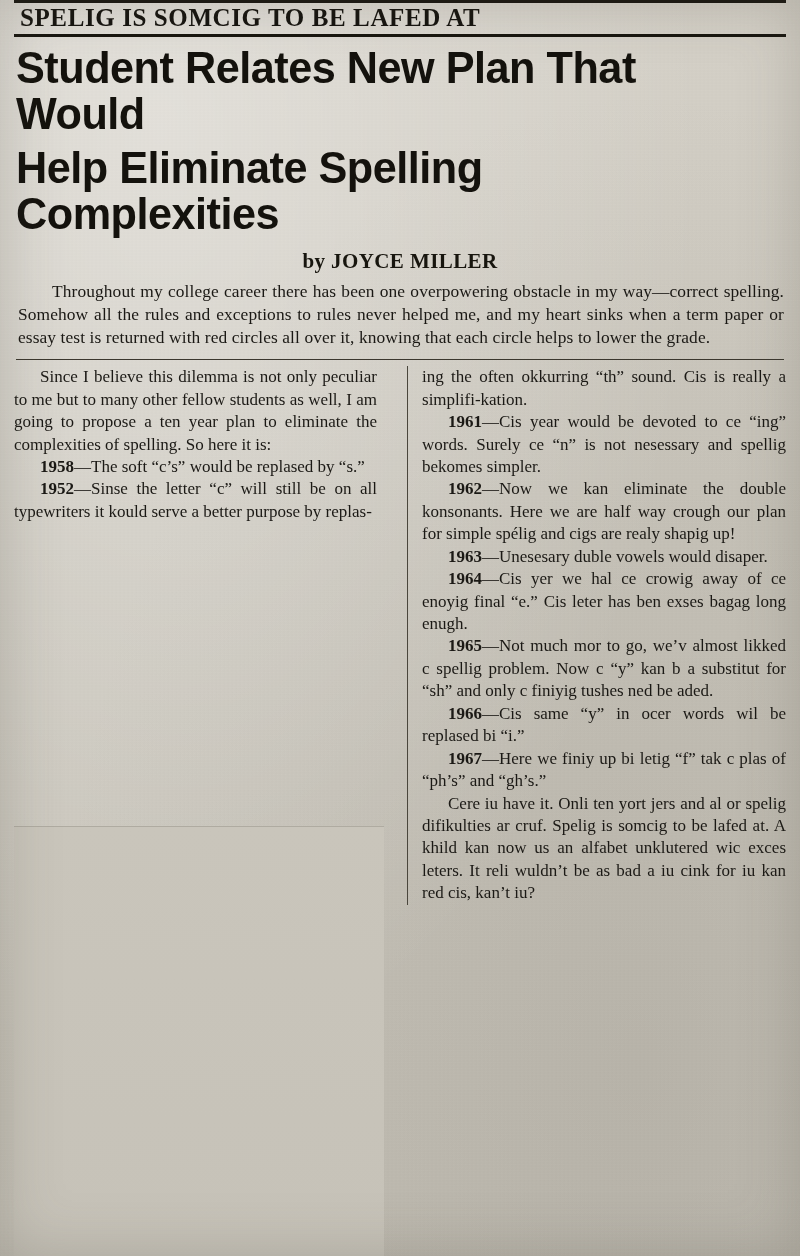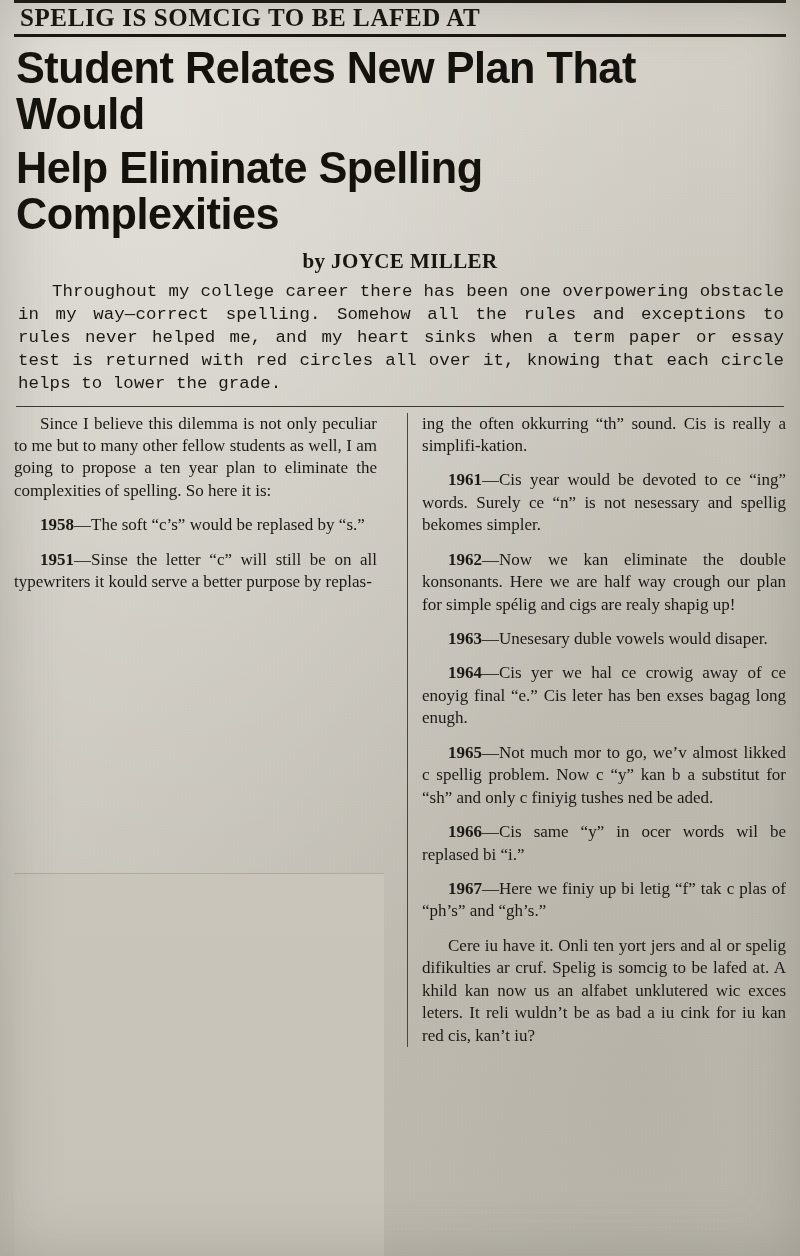--- a/index.html
+++ b/index.html
@@ -83,21 +83,20 @@
   }
 
   .lede {
     font-size: 17.4px;
     line-height: 1.33;
     text-align: justify;
     text-justify: inter-word;
     letter-spacing: 0.1px;
     margin: 0 2px 0 4px;
     color: #1b1915;
-    font-family: Liberation Mono, monospace;
   }
   .lede .indent { padding-left: 34px; }
 
   .rule {
     border: 0;
     border-top: 1px solid #3c382f;
     margin: 10px 2px 6px 2px;
   }
 
   .cols {
@@ -120,21 +119,21 @@
   }
   .col-right {
     width: 387px;
     padding-left: 14px;
     box-sizing: border-box;
     border-left: 1px solid #4a463c;
   }
   .col p {
     margin: 0;
   }
-  .col p + p { margin-top: 12px; }
+  .col p + p { margin-top: 0px; }
   .ind { text-indent: 26px; }
   .noind { text-indent: 0; }
   .yr { font-weight: bold; }
   .blankpatch {
     position: absolute;
     left: 0;
     top: 460px;
     width: 370px;
     height: 440px;
     background: linear-gradient(180deg, #c9c5bb 0%, #c6c2b8 100%);
@@ -170,21 +169,21 @@
   <p class="lede">
     <span class="indent">Throughout my college career there has been one overpowering obstacle in my way—correct spelling. Somehow all the rules and exceptions to rules never helped me, and my heart sinks when a term paper or essay test is returned with red circles all over it, knowing that each circle helps to lower the grade.</span>
   </p>
 
   <hr class="rule">
 
   <div class="cols">
     <div class="col col-left">
       <p class="ind">Since I believe this dilemma is not only peculiar to me but to many other fellow students as well, I am going to propose a ten year plan to eliminate the complexities of spelling. So here it is:</p>
       <p class="ind"><span class="yr">1958</span>—The soft “c’s” would be replased by “s.”</p>
-      <p class="ind"><span class="yr">1951</span>—Sinse the letter “c” will still be on all typewriters it kould serve a better purpose by replas-</p>
+      <p class="ind"><span class="yr">1952</span>—Sinse the letter “c” will still be on all typewriters it kould serve a better purpose by replas-</p>
     </div>
     <div class="col col-right">
       <p class="noind">ing the often okkurring “th” sound. Cis is really a simplifi-kation.</p>
       <p class="ind"><span class="yr">1961</span>—Cis year would be devoted to ce “ing” words. Surely ce “n” is not nesessary and spellig bekomes simpler.</p>
       <p class="ind"><span class="yr">1962</span>—Now we kan eliminate the double konsonants. Here we are half way crough our plan for simple spélig and cigs are realy shapig up!</p>
       <p class="ind"><span class="yr">1963</span>—Unesesary duble vowels would disaper.</p>
       <p class="ind"><span class="yr">1964</span>—Cis yer we hal ce crowig away of ce enoyig final “e.” Cis leter has ben exses bagag long enugh.</p>
       <p class="ind"><span class="yr">1965</span>—Not much mor to go, we’v almost likked c spellig problem. Now c “y” kan b a substitut for “sh” and only c finiyig tushes ned be aded.</p>
       <p class="ind"><span class="yr">1966</span>—Cis same “y” in ocer words wil be replased bi “i.”</p>
       <p class="ind"><span class="yr">1967</span>—Here we finiy up bi letig “f” tak c plas of “ph’s” and “gh’s.”</p>

